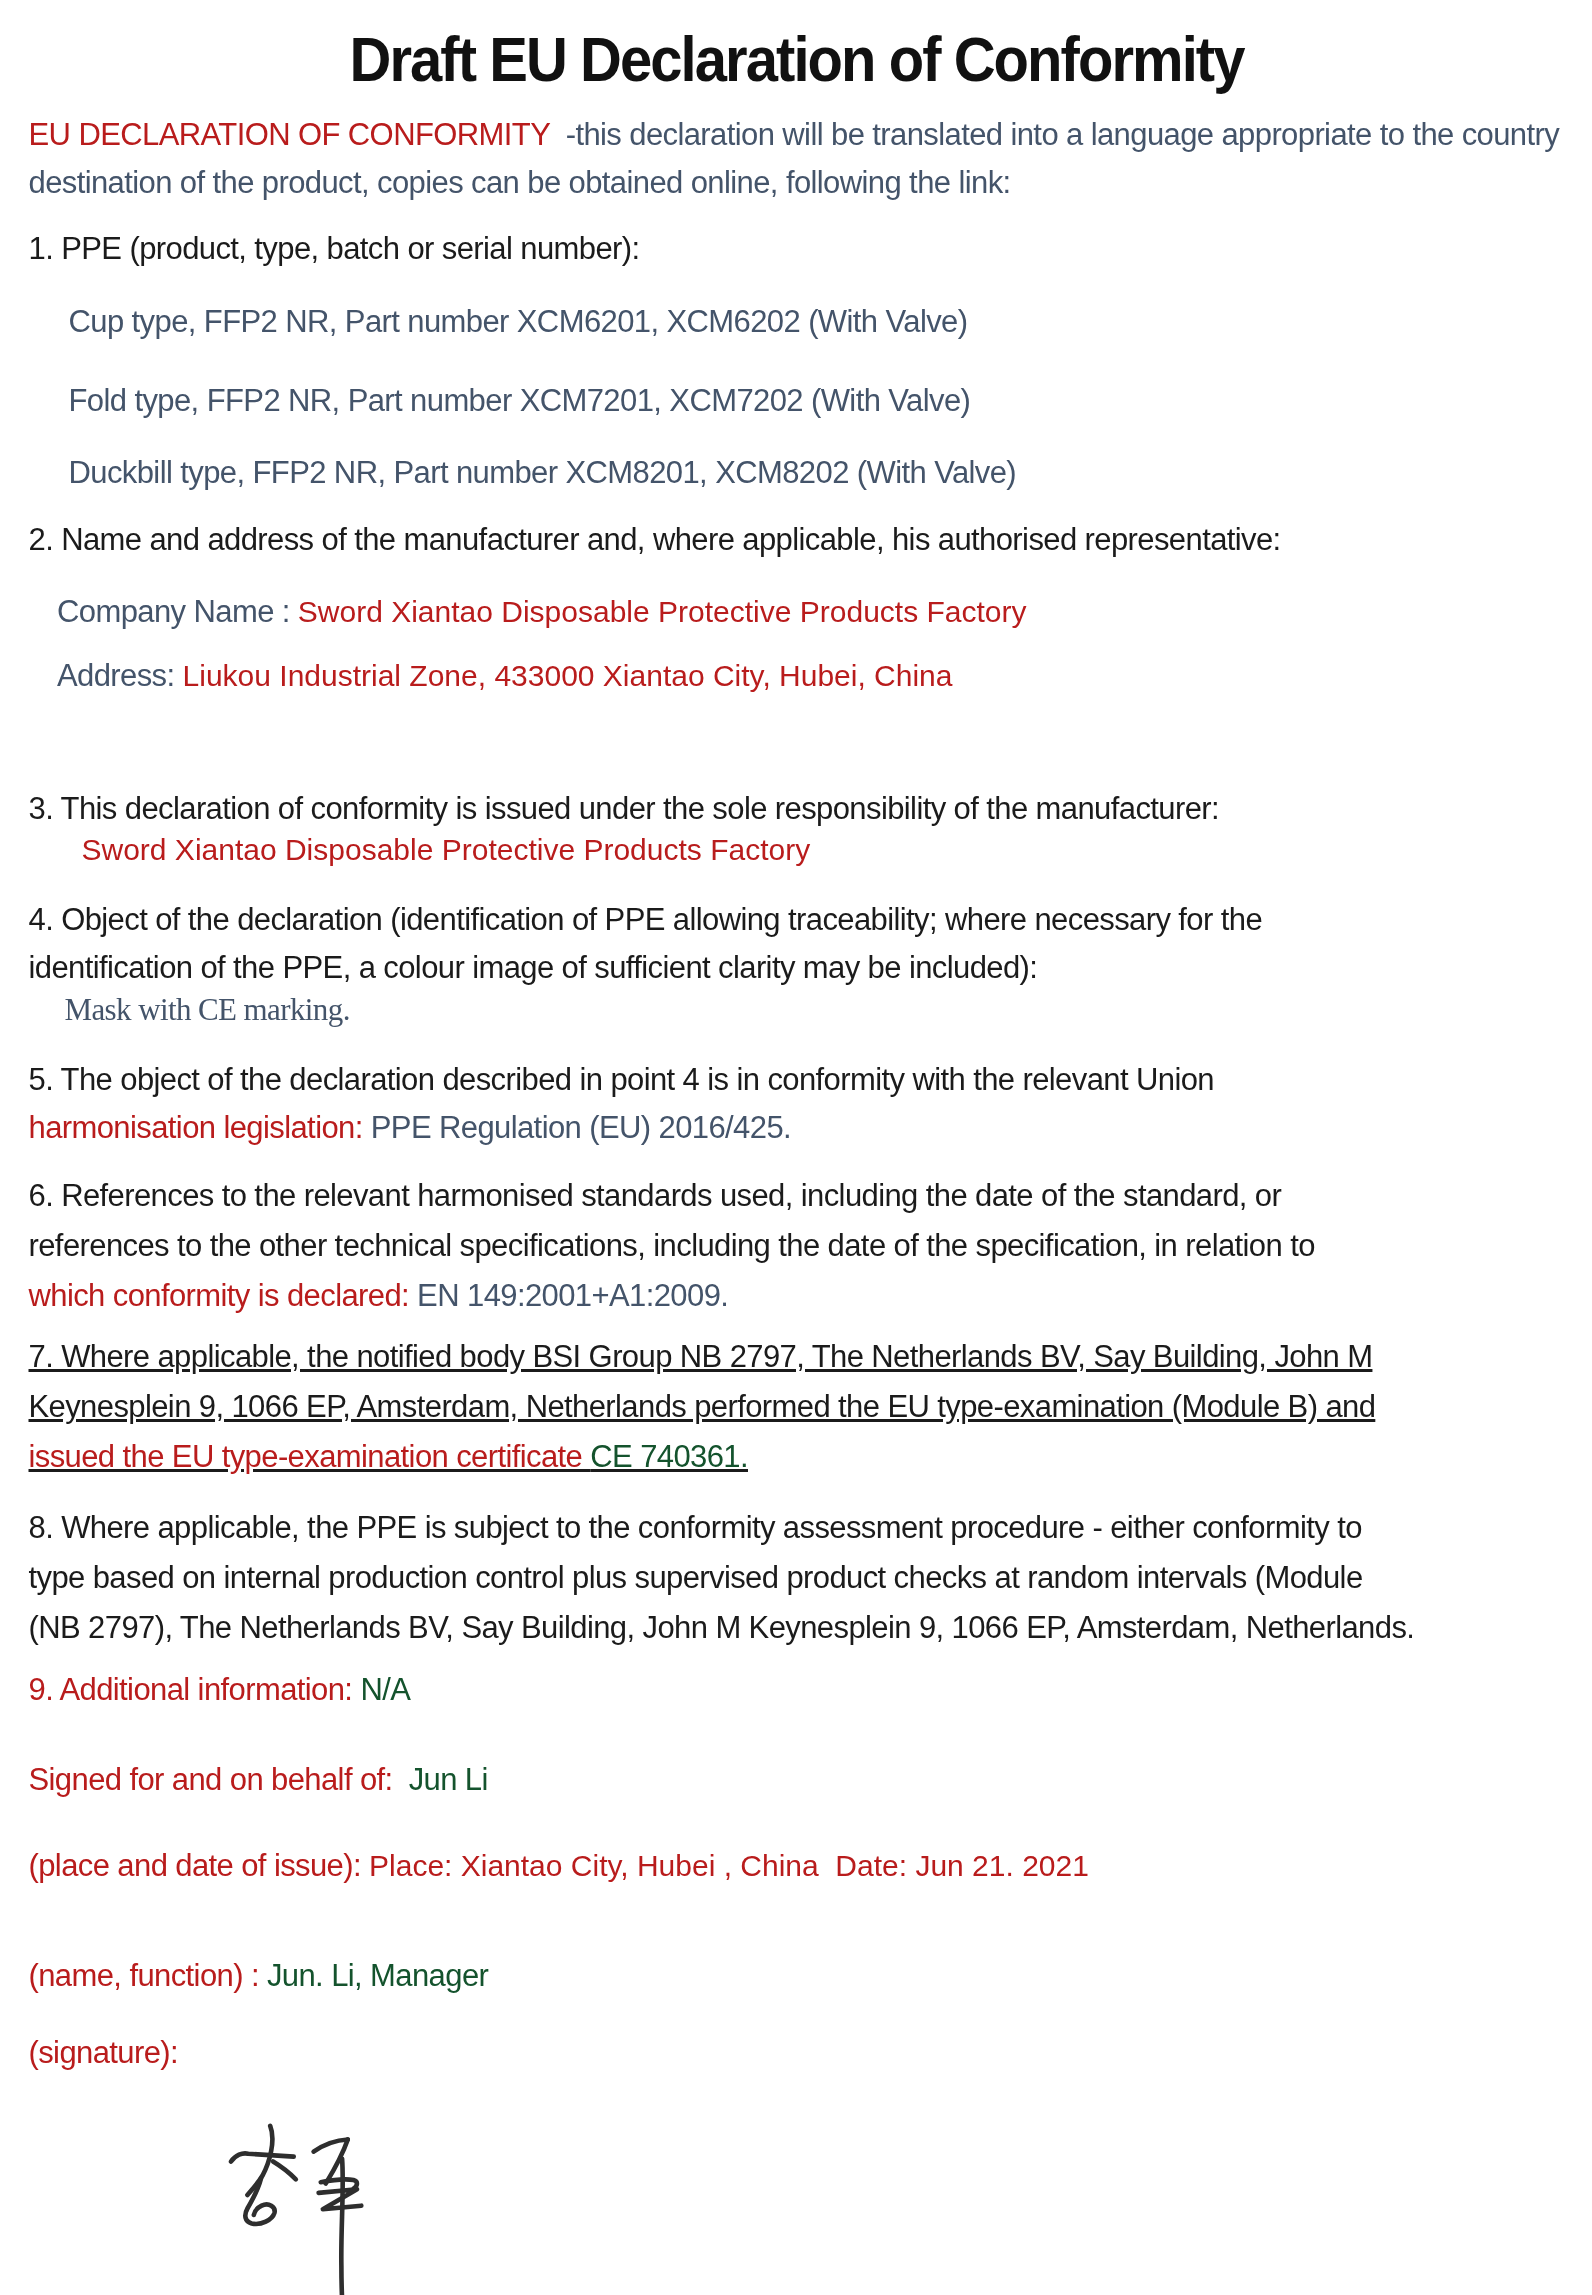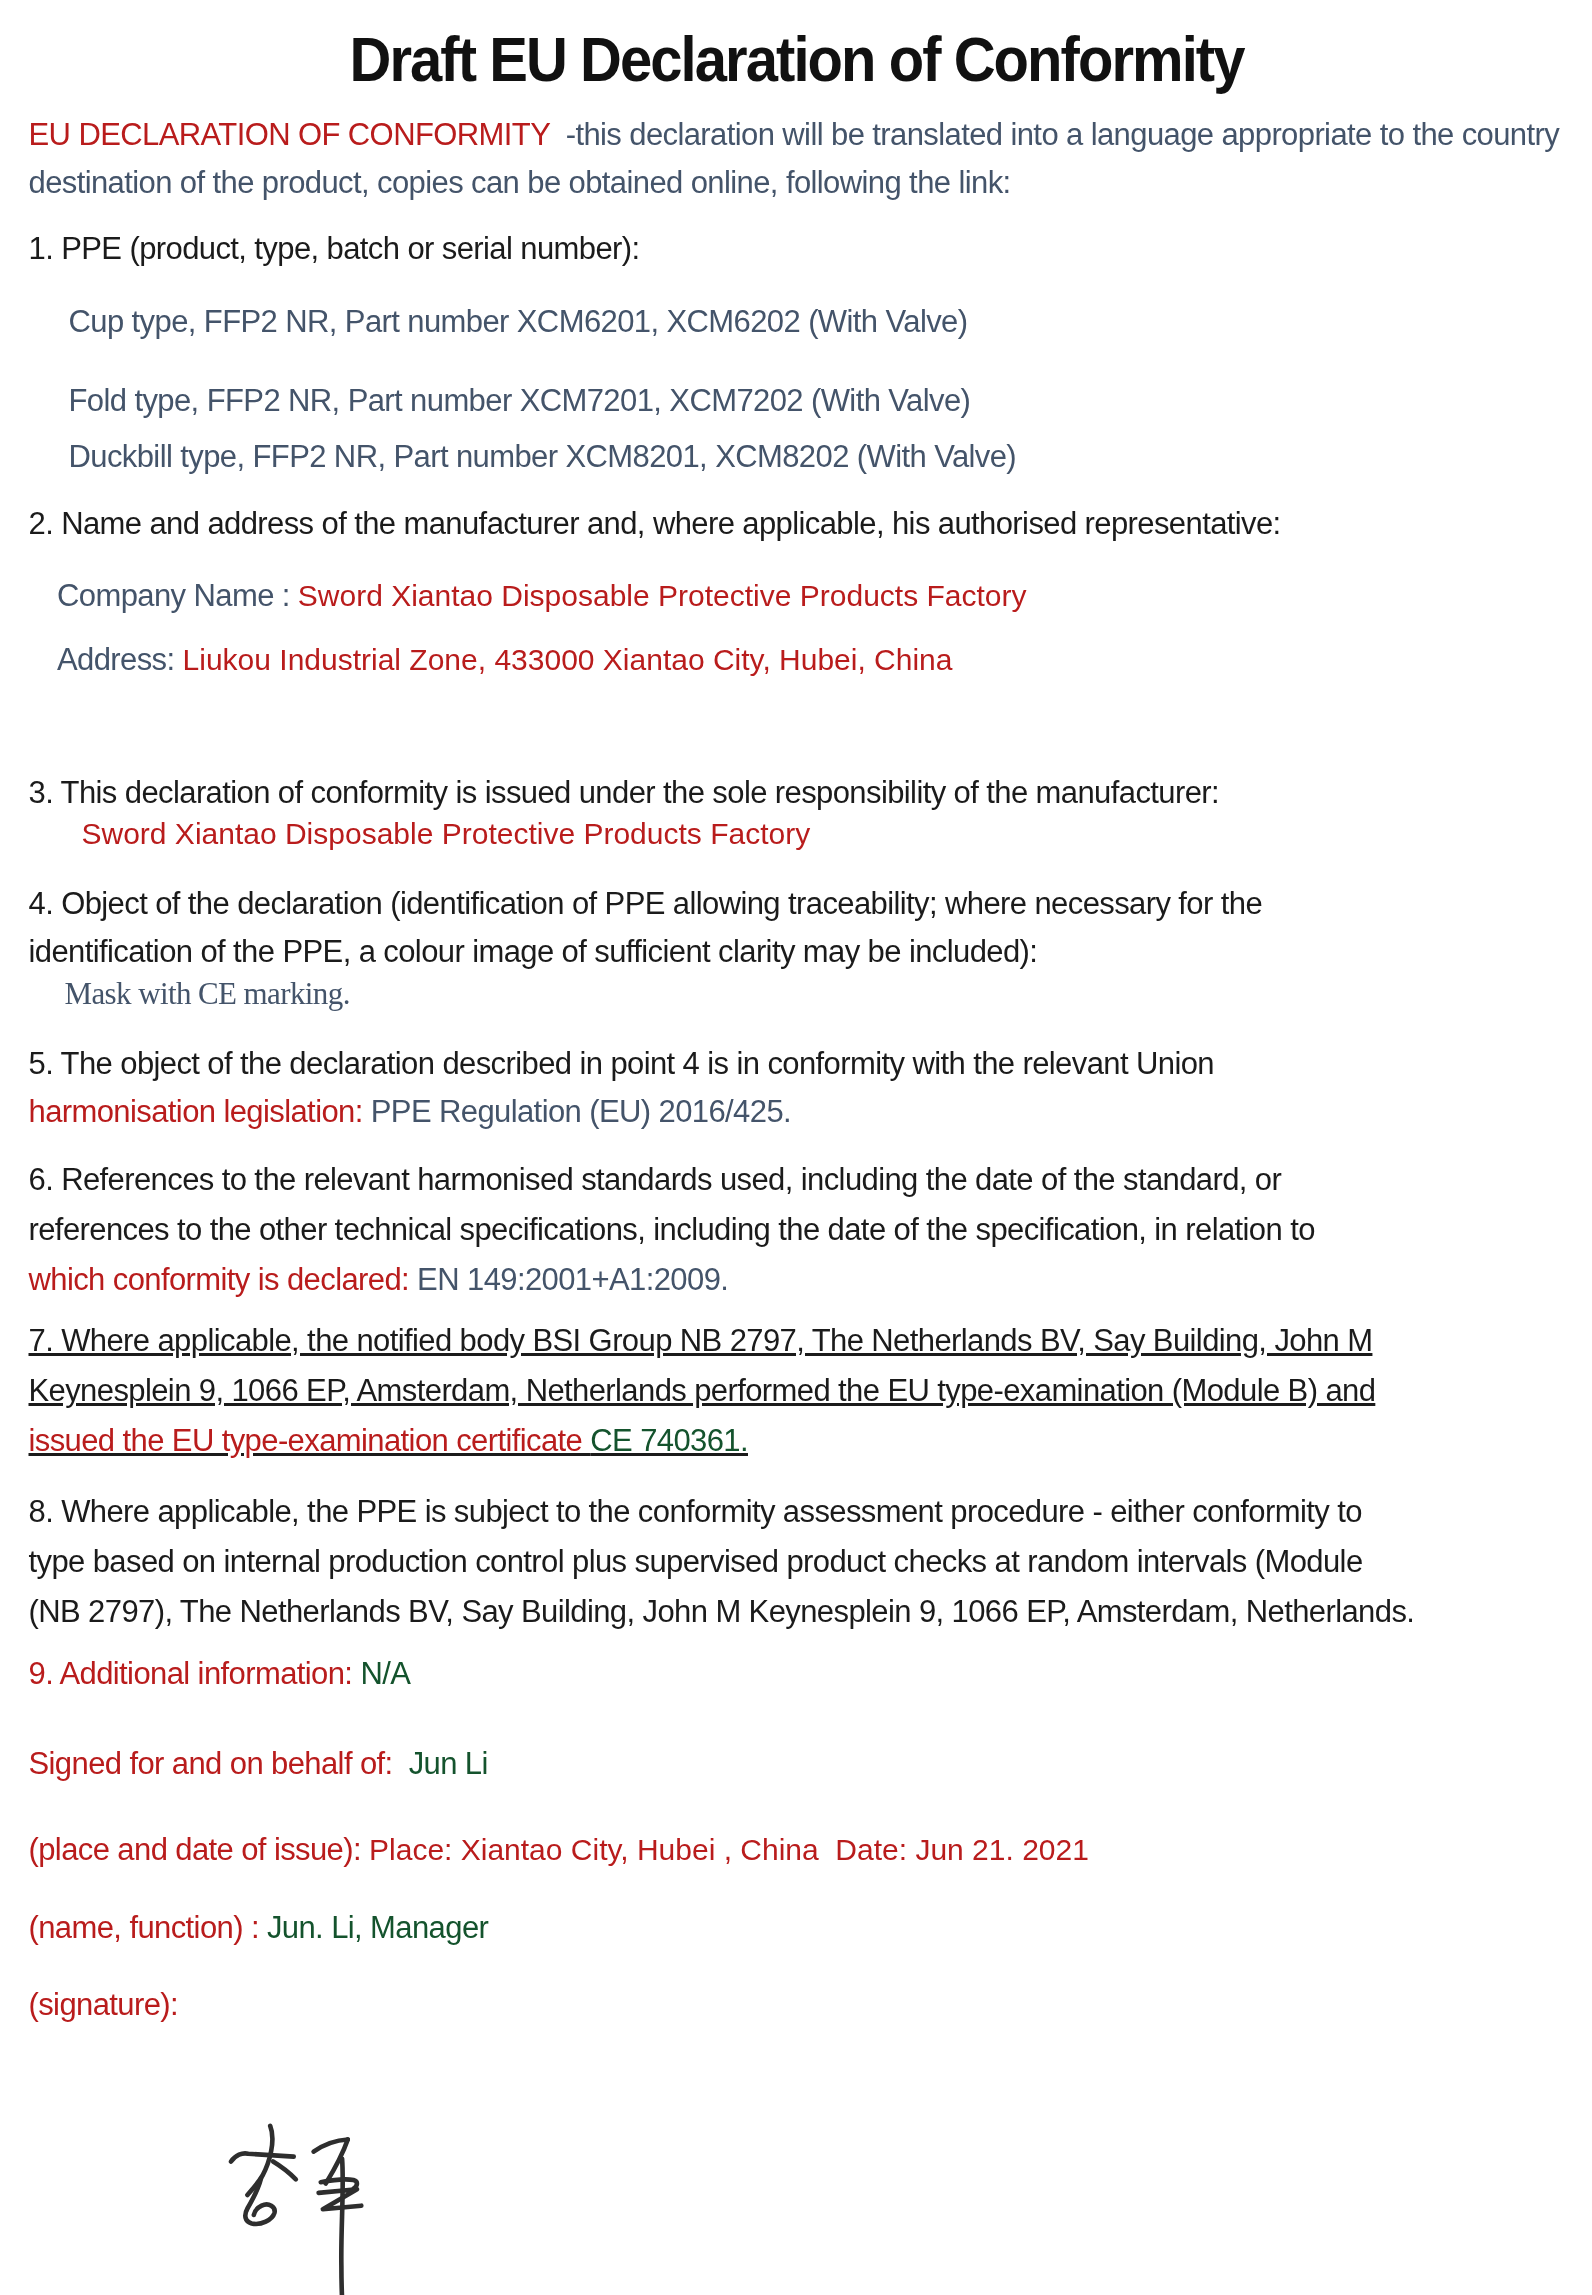--- a/index.html
+++ b/index.html
@@ -20,36 +20,36 @@
   .black{color:#b91c1c;}
   h1.doc-title{
     margin:21.4px 0 0 0;text-align:center;font-size:63px;line-height:76px;
     font-weight:bold;letter-spacing:-2.1px;color:#111;
     transform:scaleX(.92);transform-origin:50% 50%;
   }
   .intro{margin-top:13.5px;}
   .s1-head{margin-top:24px;}
   .prod1{margin-top:37px;padding-left:40px;}
   .prod2{margin-top:43px;padding-left:40px;}
-  .prod3{margin-top:20px;padding-left:40px;}
+  .prod3{margin-top:36px;padding-left:40px;}
   .s2-head{margin-top:31px;}
   .company-line{margin-top:36px;padding-left:28.5px;}
   .address-line{margin-top:28.5px;padding-left:28.5px;}
   .s3-head{margin-top:97px;}
   .s3-val{margin-top:5.7px;padding-left:53px;}
   .s4{margin-top:28.5px;}
   .mask-val{padding-left:36px;font-family:Liberation Serif, serif;}
   .s5{margin-top:28.5px;}
   .s6{margin-top:18.5px;}
   .s7{margin-top:11.4px;text-decoration:underline;}
   .s8{margin-top:21.4px;}
   .s9{margin-top:19px;}
   .signed-line{margin-top:54px;}
   .place-line{margin-top:50px;}
-  .name-line{margin-top:42px;}
+  .name-line{margin-top:74px;}
   .sig-line{margin-top:41px;}
   .sig-svg{position:absolute;left:178px;top:2095px;width:257px;height:200px;}
 </style>
 </head>
 <body>
 
 <div class="page">
 
   <h1 class="doc-title">Draft EU Declaration of Conformity</h1>
 

